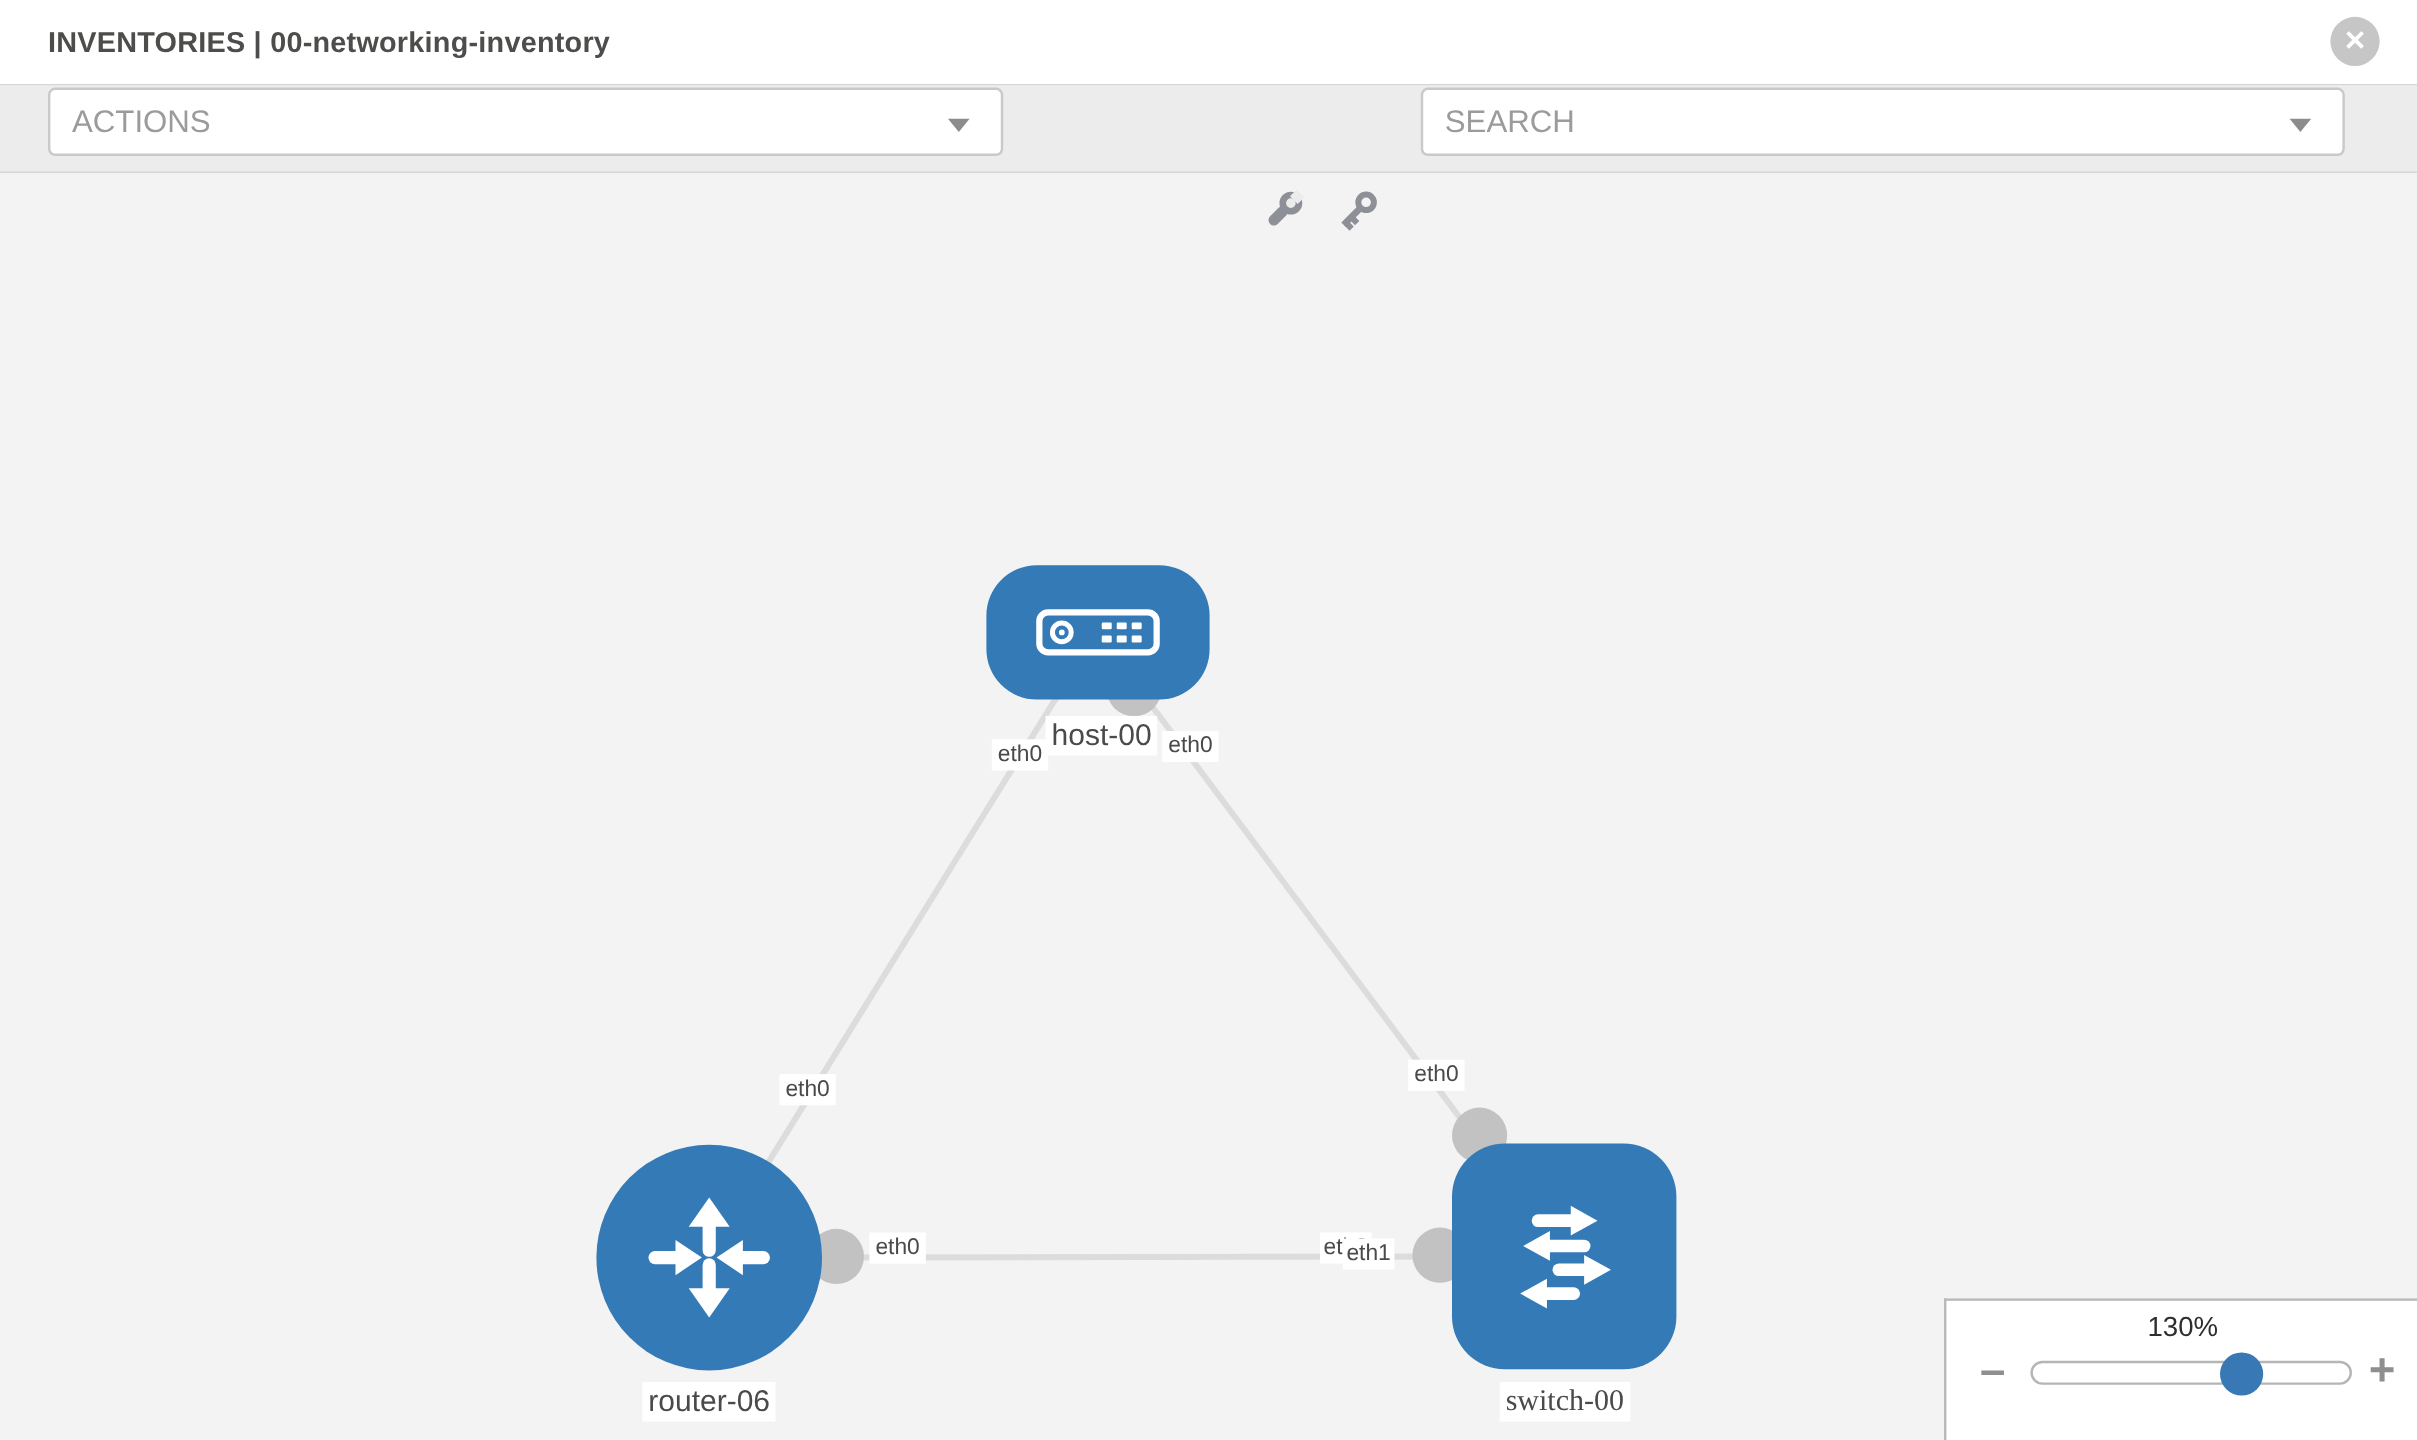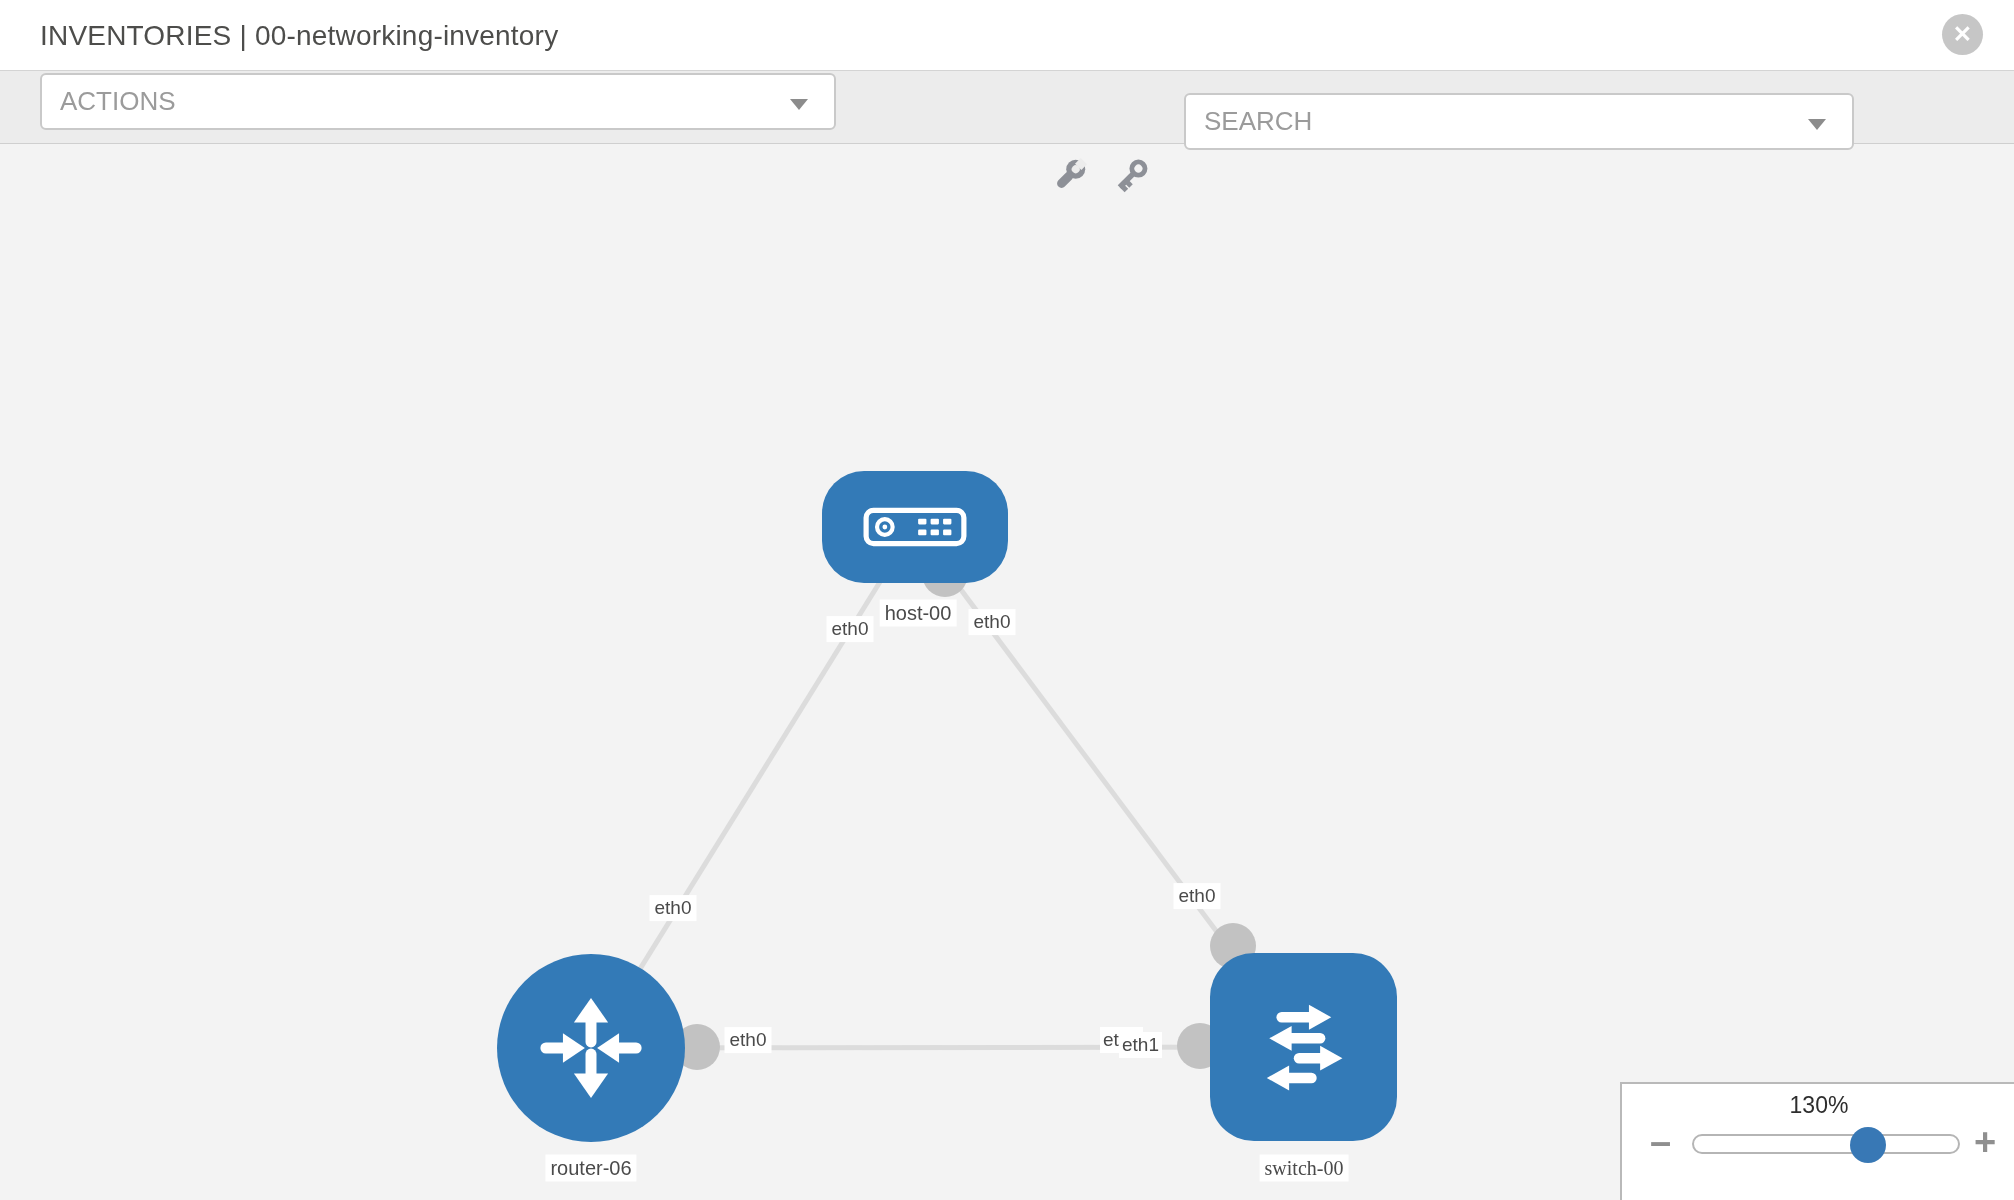--- a/index.html
+++ b/index.html
@@ -3,32 +3,32 @@
 <meta charset="utf-8">
 <style>
   * { margin:0; padding:0; box-sizing:border-box; }
   html,body { width:2014px; height:1200px; overflow:hidden;
               font-family:"Liberation Sans", sans-serif; background:#f3f3f3; }
 
   
   .header { position:absolute; left:0; top:0; width:2014px; height:71px;
             background:#ffffff; border-bottom:1px solid #d4d4d4; z-index:20; }
   .header-title { position:absolute; left:40px; top:0; line-height:71px;
-                  font-size:28px; font-weight:normal; color:#4d4d4b; letter-spacing:.2px; }
+                  font-size:24px; font-weight:bold; color:#4d4d4b; letter-spacing:.2px; }
   .close-btn { position:absolute; left:1942px; top:14px; width:41px; height:41px;
                border-radius:50%; background:#c6c6c6; color:#ffffff; font-size:23px;
                font-weight:bold; text-align:center; line-height:41px; cursor:pointer; }
 
   
   .toolbar { position:absolute; left:0; top:60px; width:2014px; height:84px;
              background:#ececec; border-bottom:1px solid #cfcfcf; z-index:19; }
   .dropdown { position:absolute; top:13px; height:57px; background:#ffffff;
               border:2px solid #c9c9c9; border-radius:6px; }
   .dd-actions { left:40px;  width:796px; }
-  .dd-search  { left:1184px; width:670px;margin-top:20px; }
+  .dd-search  { left:1184px; width:770px; }
   .dd-text { position:absolute; left:18px; top:0; line-height:53px;
              font-size:26px; color:#9b9b9b; }
   .caret { position:absolute; right:26px; top:24px; width:0; height:0;
            border-left:9px solid transparent; border-right:9px solid transparent;
            border-top:11px solid #8c8c8c; }
   .tool-icon-btn { position:absolute; top:95px; width:42px; height:42px;
                    background:transparent; border:none; cursor:pointer; }
   .btn-wrench { left:1048px; }
   .btn-key    { left:1110px; }
 
@@ -46,21 +46,21 @@
 
   .node { position:absolute; background:#337ab7; z-index:3; display:flex;
           align-items:center; justify-content:center; cursor:pointer; }
   .node-host   { left:822px;  top:315px; width:186px; height:112px; border-radius:42px; }
   .node-router { left:497px;  top:798px; width:188px; height:188px; border-radius:50%; }
   .node-switch { left:1210px; top:797px; width:187px; height:188px; border-radius:44px; }
 
   .net-label { position:absolute; transform:translate(-50%,-50%); background:#ffffff;
                color:#4a4a4a; white-space:nowrap; padding:2px 5px; line-height:1.15;
                z-index:4; }
-  .lbl-name { font-size:20px; }
+  .lbl-name { font-size:25px; }
   .lbl-if   { font-size:19px; }
   .lbl-host-name   { left:918px;  top:457px; }
   .lbl-eth-hr-h    { left:850px;  top:473px; }
   .lbl-eth-hs-h    { left:992px;  top:466px; }
   .lbl-eth-hr-r    { left:673px;  top:752px; }
   .lbl-eth-hs-s    { left:1197px; top:740px; }
   .lbl-eth-rs-r    { left:748px;  top:884px; }
   .lbl-router-name { left:591px;  top:1012px; }
   .lbl-switch-name { left:1304px; top:1012px;font-family:Liberation Serif, serif; }
   .lbl-fixed { transform:none; padding:2px 3px; }

